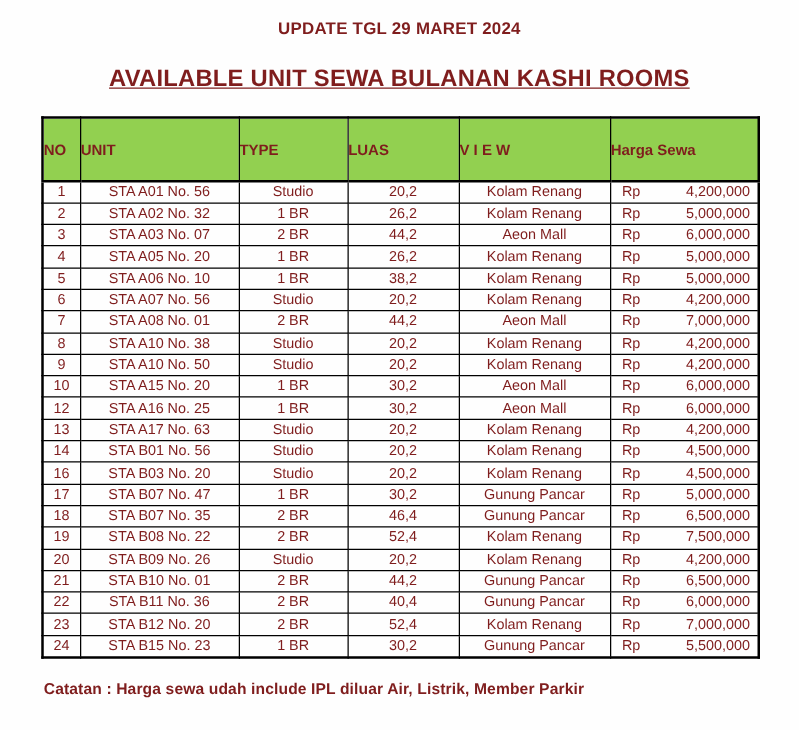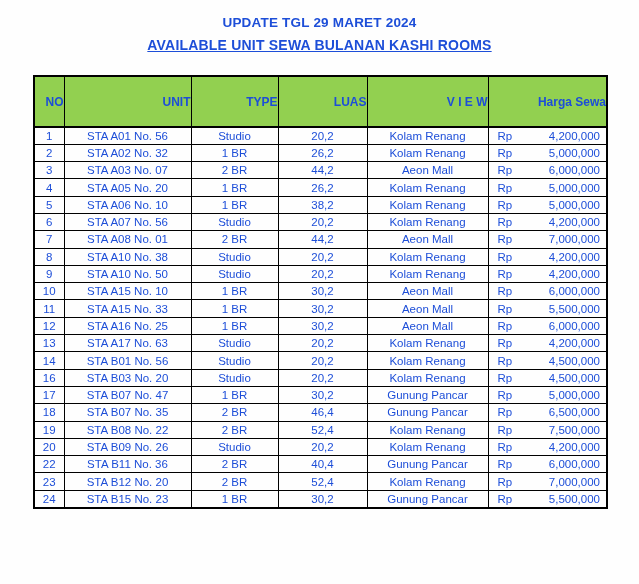--- a/index.html
+++ b/index.html
@@ -2,39 +2,39 @@
 <html><head>
 <meta charset="utf-8">
 <style>
   * { box-sizing: border-box; }
   html, body { margin: 0; padding: 0; background: #ffffff; }
   .page {
     width: 639px;
     height: 584px;
     background: #fefefe;
     font-family: "Liberation Sans", sans-serif;
-    color: #1d4ed8;
+    color: #7f1d1d;
     overflow: hidden;
     position: relative;
   }
   .title-block {
     padding-top: 14px;
     text-align: center;
   }
   .title-line1 {
     font-size: 13.5px;
     font-weight: bold;
     line-height: 17px;
     letter-spacing: 0.2px;
   }
   .title-line2 {
-    font-size: 14px;
+    font-size: 19px;
     font-weight: bold;
     line-height: 17px;
-    margin-top: 6px;
+    margin-top: 24px;
     text-decoration: underline;
     letter-spacing: 0.2px;
   }
   table.units {
     border-collapse: collapse;
     table-layout: fixed;
     margin: 21px 0 0 33px;
     width: 573px;
     border: 2.5px solid #000;
   }
@@ -42,21 +42,21 @@
     border: 1px solid #000;
     padding: 0;
     overflow: hidden;
     white-space: nowrap;
   }
   table.units thead th {
     background: #92d050;
     height: 51px;
     font-size: 12px;
     font-weight: bold;
-    text-align: right;
+    text-align: left;
     border-bottom: 2px solid #000;
   }
   table.units tbody tr { height: 17.3px; }
   table.units tbody td {
     font-size: 11.5px;
     text-align: center;
     vertical-align: middle;
   }
   table.units tbody td.harga-cell { text-align: right; }
   .harga-inner {
@@ -214,53 +214,40 @@
       <td>Kolam Renang</td>
       <td class="harga-cell">
         <div class="harga-inner">
           <span>Rp</span>
           <span>4,200,000</span>
         </div>
       </td>
     </tr>
         <tr>
       <td>10</td>
-      <td>STA A15 No. 10</td>
+      <td>STA A15 No. 20</td>
       <td>1 BR</td>
       <td>30,2</td>
       <td>Aeon Mall</td>
       <td class="harga-cell">
         <div class="harga-inner">
           <span>Rp</span>
           <span>6,000,000</span>
         </div>
       </td>
     </tr>
         <tr>
-      <td>11</td>
-      <td>STA A15 No. 33</td>
+      <td>12</td>
+      <td>STA A16 No. 25</td>
       <td>1 BR</td>
       <td>30,2</td>
       <td>Aeon Mall</td>
       <td class="harga-cell">
         <div class="harga-inner">
           <span>Rp</span>
-          <span>5,500,000</span>
-        </div>
-      </td>
-    </tr>
-        <tr>
-      <td>12</td>
-      <td>STA A16 No. 25</td>
-      <td>1 BR</td>
-      <td>30,2</td>
-      <td>Aeon Mall</td>
-      <td class="harga-cell">
-        <div class="harga-inner">
-          <span>Rp</span>
           <span>6,000,000</span>
         </div>
       </td>
     </tr>
         <tr>
       <td>13</td>
       <td>STA A17 No. 63</td>
       <td>Studio</td>
       <td>20,2</td>
       <td>Kolam Renang</td>
@@ -343,20 +330,33 @@
       <td>20,2</td>
       <td>Kolam Renang</td>
       <td class="harga-cell">
         <div class="harga-inner">
           <span>Rp</span>
           <span>4,200,000</span>
         </div>
       </td>
     </tr>
         <tr>
+      <td>21</td>
+      <td>STA B10 No. 01</td>
+      <td>2 BR</td>
+      <td>44,2</td>
+      <td>Gunung Pancar</td>
+      <td class="harga-cell">
+        <div class="harga-inner">
+          <span>Rp</span>
+          <span>6,500,000</span>
+        </div>
+      </td>
+    </tr>
+        <tr>
       <td>22</td>
       <td>STA B11 No. 36</td>
       <td>2 BR</td>
       <td>40,4</td>
       <td>Gunung Pancar</td>
       <td class="harga-cell">
         <div class="harga-inner">
           <span>Rp</span>
           <span>6,000,000</span>
         </div>
@@ -384,14 +384,15 @@
       <td class="harga-cell">
         <div class="harga-inner">
           <span>Rp</span>
           <span>5,500,000</span>
         </div>
       </td>
     </tr>
       </tbody>
   </table>
 
+  <div class="note">Catatan : Harga sewa udah include IPL diluar Air, Listrik, Member Parkir</div>
 
 </div>
 
 </body></html>

